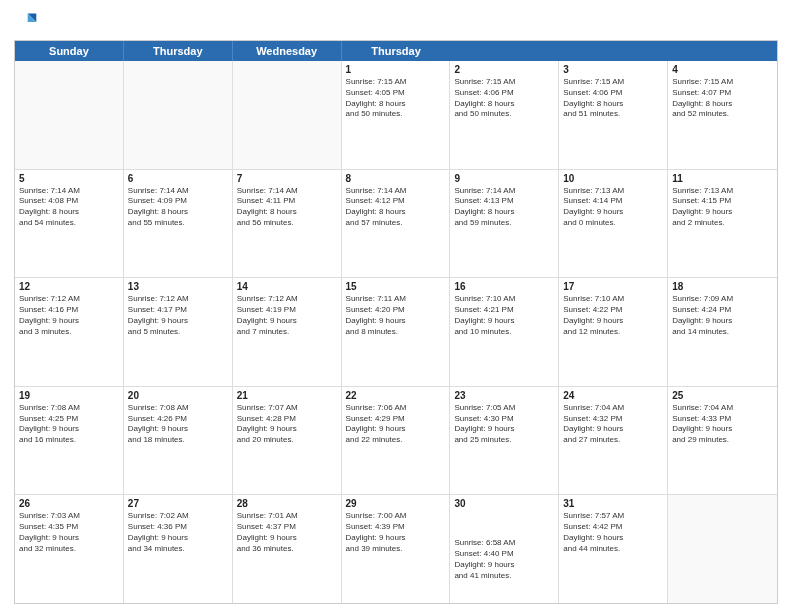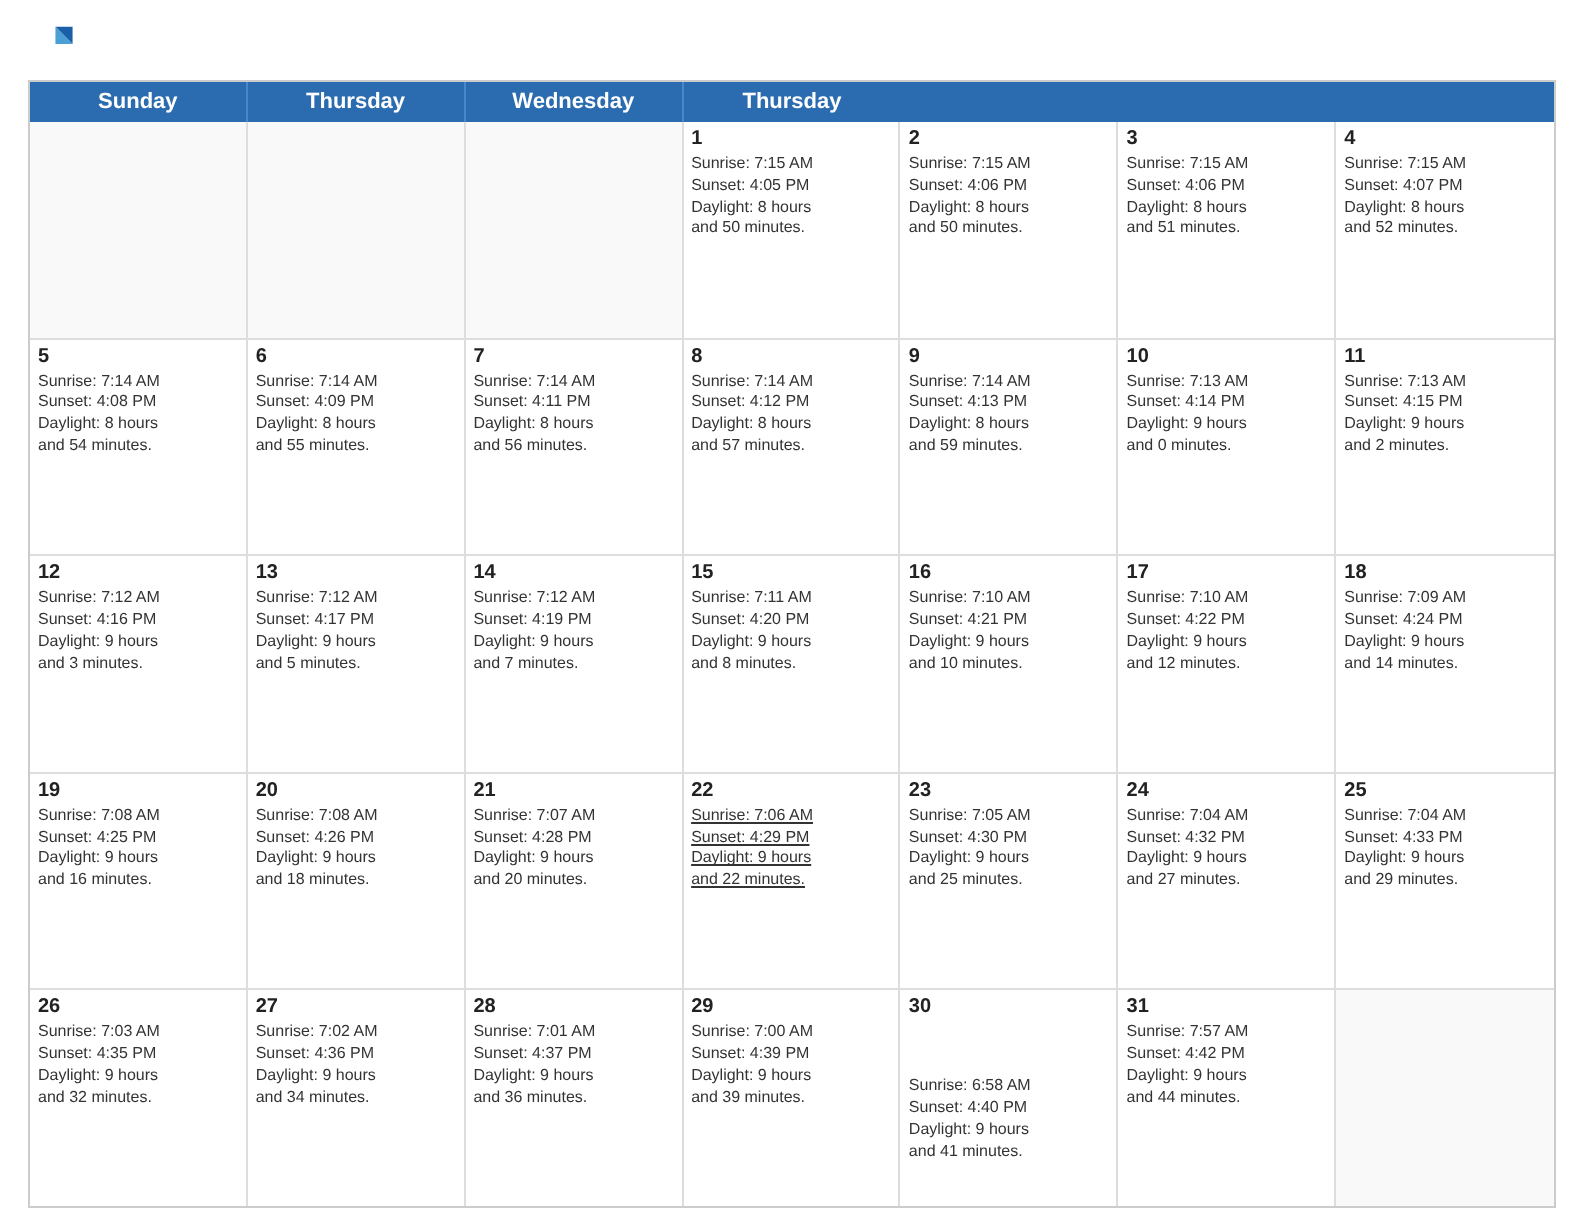--- a/index.html
+++ b/index.html
@@ -289,21 +289,21 @@
           </div>
           <div class="cal-cell">
             <div class="day-num">21</div>
             <div class="cell-text" style="white-space: pre-line;">Sunrise: 7:07 AM
 Sunset: 4:28 PM
 Daylight: 9 hours
 and 20 minutes.</div>
           </div>
           <div class="cal-cell">
             <div class="day-num">22</div>
-            <div class="cell-text" style="white-space: pre-line; text-decoration: underline;">Sunrise: 7:06 AM
+            <div class="cell-text" style="white-space: pre-line;">Sunrise: 7:06 AM
 Sunset: 4:29 PM
 Daylight: 9 hours
 and 22 minutes.</div>
           </div>
           <div class="cal-cell">
             <div class="day-num">23</div>
             <div class="cell-text" style="white-space: pre-line;">Sunrise: 7:05 AM
 Sunset: 4:30 PM
 Daylight: 9 hours
 and 25 minutes.</div>

